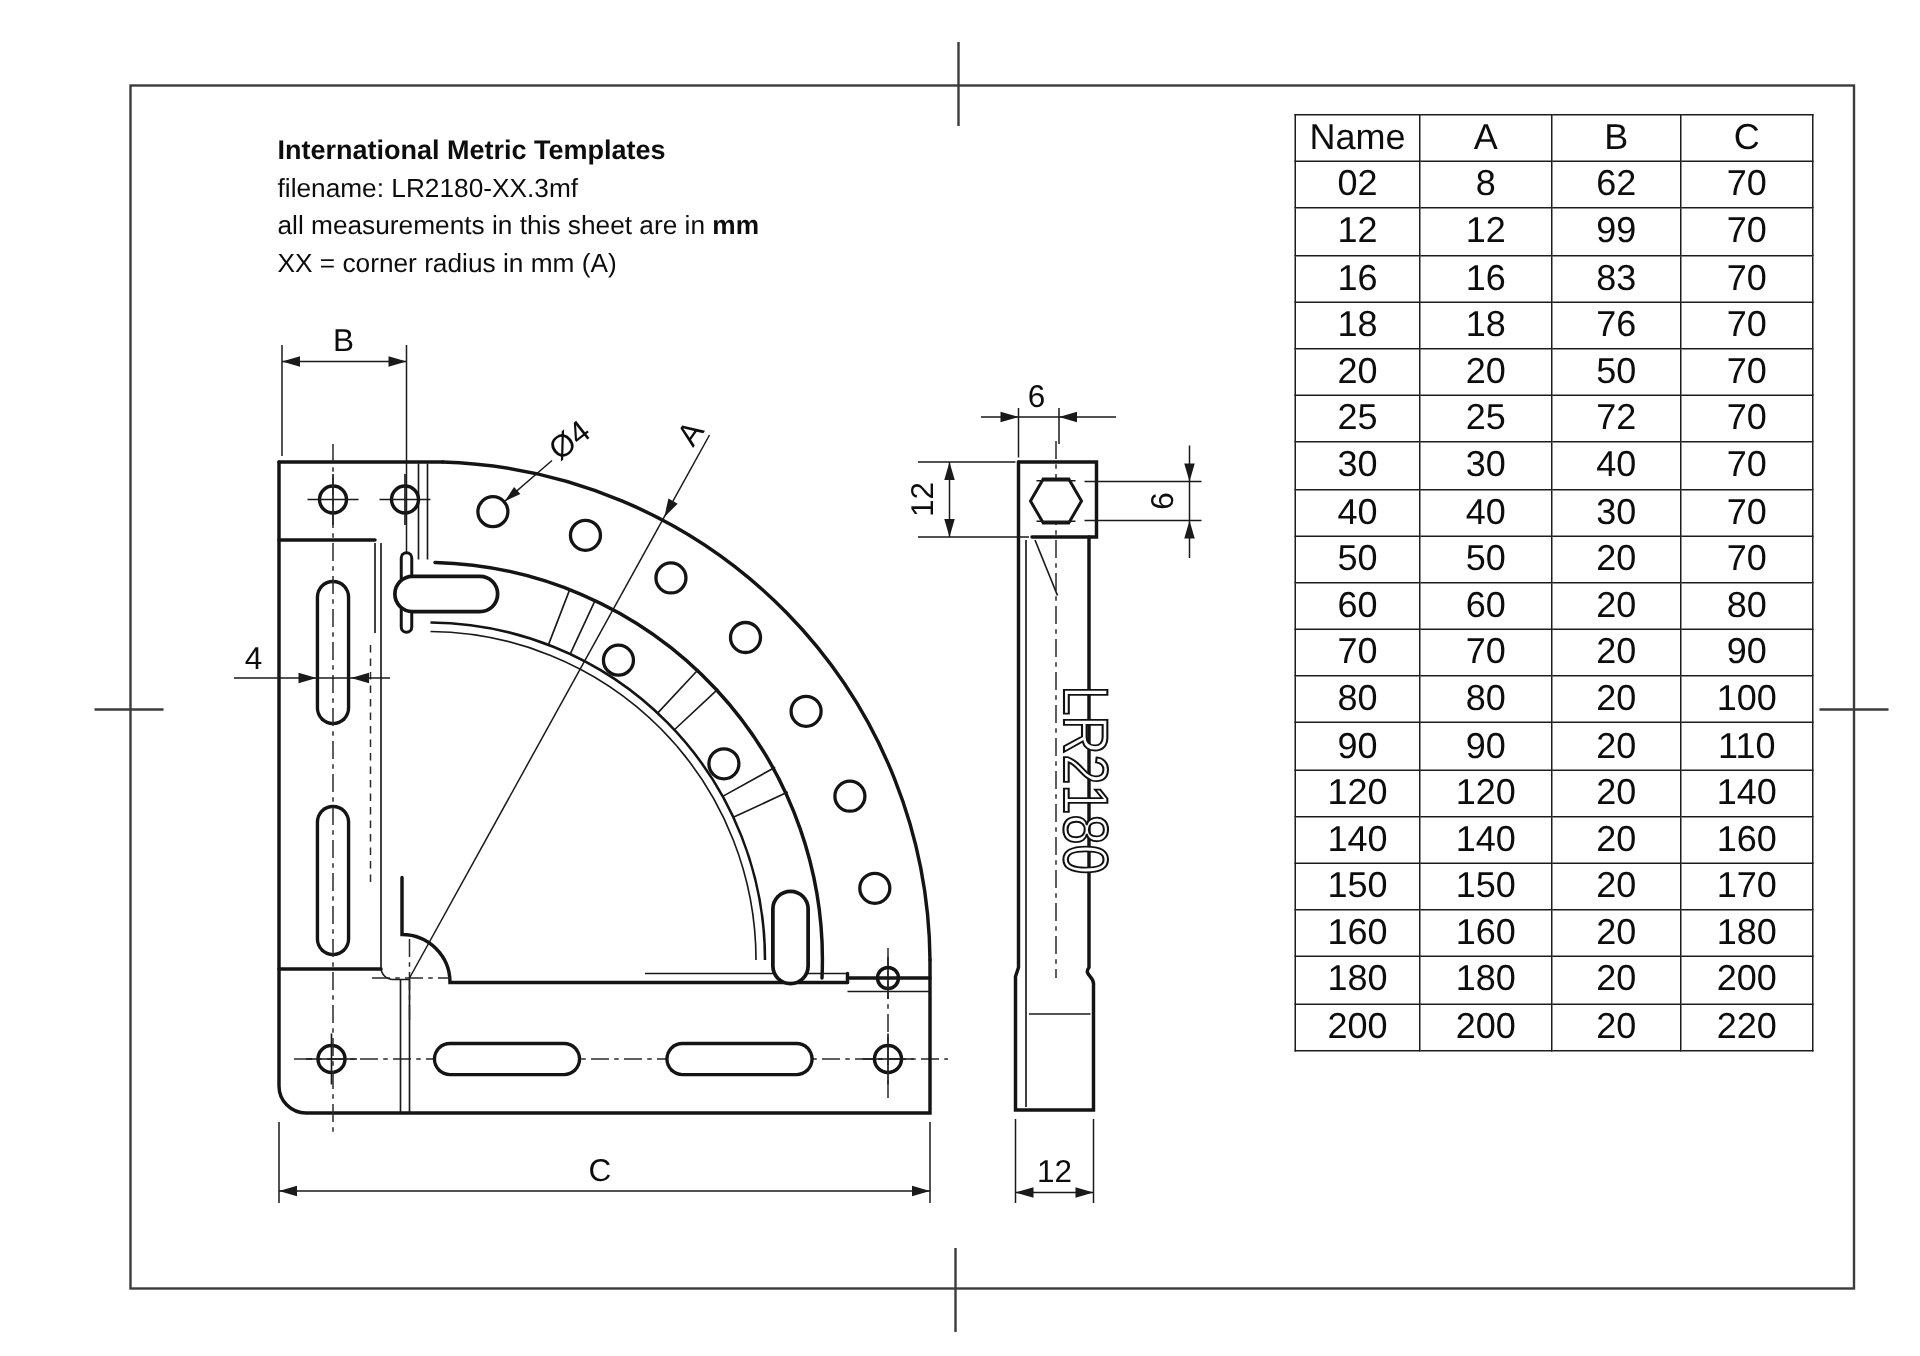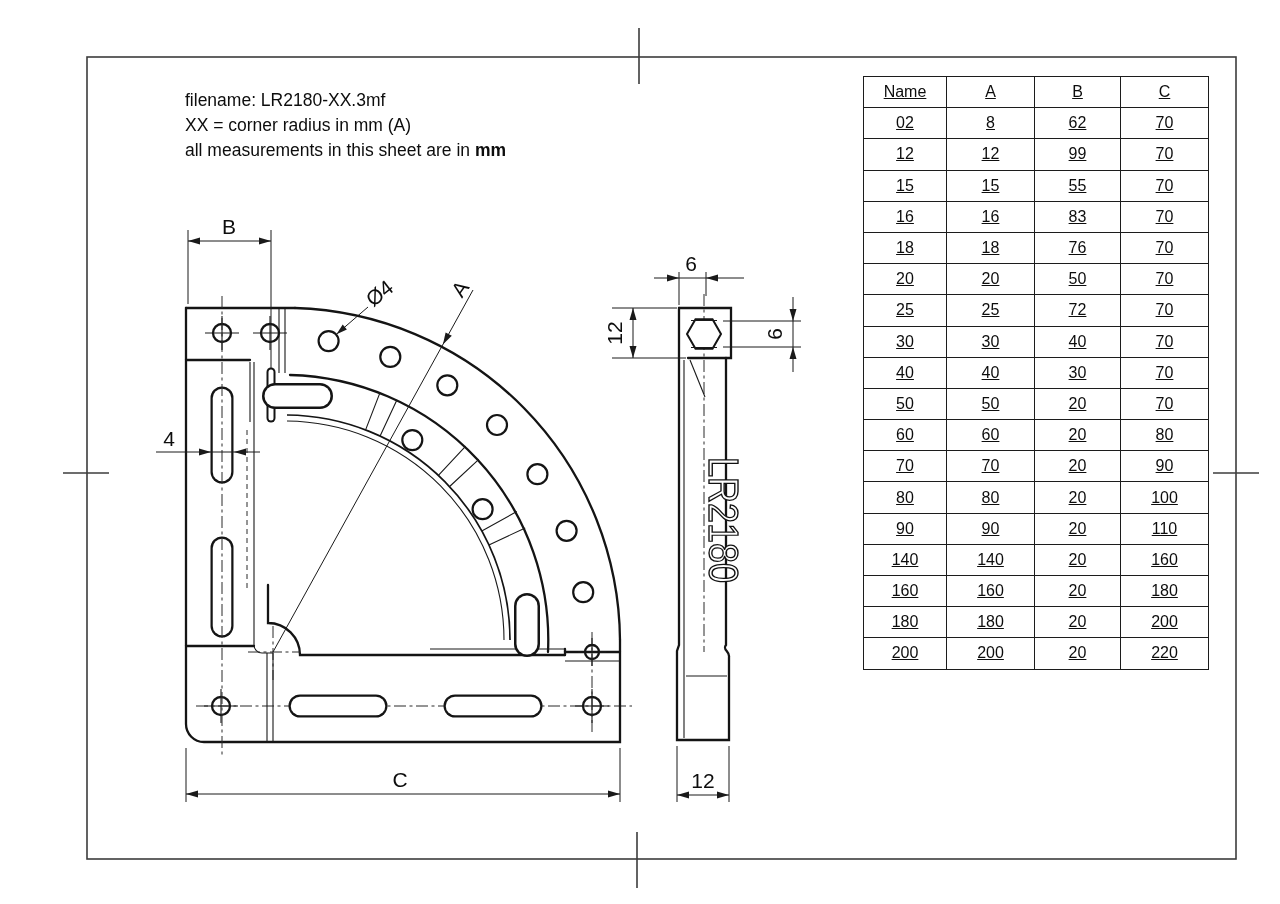--- a/index.html
+++ b/index.html
@@ -2,21 +2,21 @@
 <html><head>
 <meta charset="utf-8">
 <style>
   html,body{margin:0;padding:0;background:#e8e8e8;}
   .sheet{position:relative;width:1280px;height:904px;background:#ffffff;overflow:hidden;
          font-family:"Liberation Sans", sans-serif;color:#111;}
   .sheet svg{position:absolute;left:0;top:0;}
   .titleblock{position:absolute;left:185px;top:88px;font-size:17.5px;line-height:25px;color:#0d0d0d;}
   .titleblock .t1{font-weight:bold;font-size:18px;}
   .datatable{position:absolute;left:863px;top:76px;width:341px;border-collapse:collapse;
-             table-layout:fixed;font-size:16px;color:#0d0d0d;text-decoration:underline;}
+             table-layout:fixed;font-size:24px;color:#0d0d0d;}
   .datatable td,.datatable th{border:1.5px solid #1c1c1c;text-align:center;padding:0;
              height:30.2px;font-weight:normal;overflow:hidden;}
   .c0{width:82px}.c1{width:87px}.c2{width:85px}.c3{width:87px}
   
   .lw-thick{stroke:#141414;stroke-width:2.3;fill:none;stroke-linecap:round;}
   .lw-med{stroke:#141414;stroke-width:1.7;fill:none;}
   .lw-thin{stroke:#1a1a1a;stroke-width:1.1;fill:none;}
   .lw-dim{stroke:#1a1a1a;stroke-width:1;fill:none;}
   .cl{stroke:#2a2a2a;stroke-width:1;fill:none;stroke-dasharray:12 3.5 3 3.5;}
   .hid{stroke:#2a2a2a;stroke-width:1;fill:none;stroke-dasharray:5 4;}
@@ -187,23 +187,24 @@
     <g>
       <path class="lw-dim" d="M 677,746 L 677,802 M 729,746 L 729,802 M 677,795 L 729,795"></path>
       <polygon class="arr" points="677,795 689,791.5 689,798.5"></polygon>
       <polygon class="arr" points="729,795 717,791.5 717,798.5"></polygon>
       <text class="dimtxt" x="703" y="788" text-anchor="middle">12</text>
     </g>
   </g>
 </svg>
 
   <div class="titleblock">
+    <div class="t1">International Metric Templates</div>
     <div>filename: LR2180-XX.3mf</div>
+    <div><span>all measurements in this sheet are in </span><b>mm</b></div>
     <div>XX = corner radius in mm (A)</div>
-    <div><span>all measurements in this sheet are in </span><b>mm</b></div>
   </div>
 
   <table class="datatable">
     <thead>
       <tr>
         <th class="c0">Name</th>
         <th class="c1">A</th>
         <th class="c2">B</th>
         <th class="c3">C</th>
       </tr>
@@ -215,26 +216,20 @@
           <td>62</td>
           <td>70</td>
         </tr>
       <tr>
           <td>12</td>
           <td>12</td>
           <td>99</td>
           <td>70</td>
         </tr>
       <tr>
-          <td>15</td>
-          <td>15</td>
-          <td>55</td>
-          <td>70</td>
-        </tr>
-      <tr>
           <td>16</td>
           <td>16</td>
           <td>83</td>
           <td>70</td>
         </tr>
       <tr>
           <td>18</td>
           <td>18</td>
           <td>76</td>
           <td>70</td>
@@ -287,26 +282,38 @@
           <td>20</td>
           <td>100</td>
         </tr>
       <tr>
           <td>90</td>
           <td>90</td>
           <td>20</td>
           <td>110</td>
         </tr>
       <tr>
+          <td>120</td>
+          <td>120</td>
+          <td>20</td>
+          <td>140</td>
+        </tr>
+      <tr>
           <td>140</td>
           <td>140</td>
           <td>20</td>
           <td>160</td>
         </tr>
       <tr>
+          <td>150</td>
+          <td>150</td>
+          <td>20</td>
+          <td>170</td>
+        </tr>
+      <tr>
           <td>160</td>
           <td>160</td>
           <td>20</td>
           <td>180</td>
         </tr>
       <tr>
           <td>180</td>
           <td>180</td>
           <td>20</td>
           <td>200</td>

